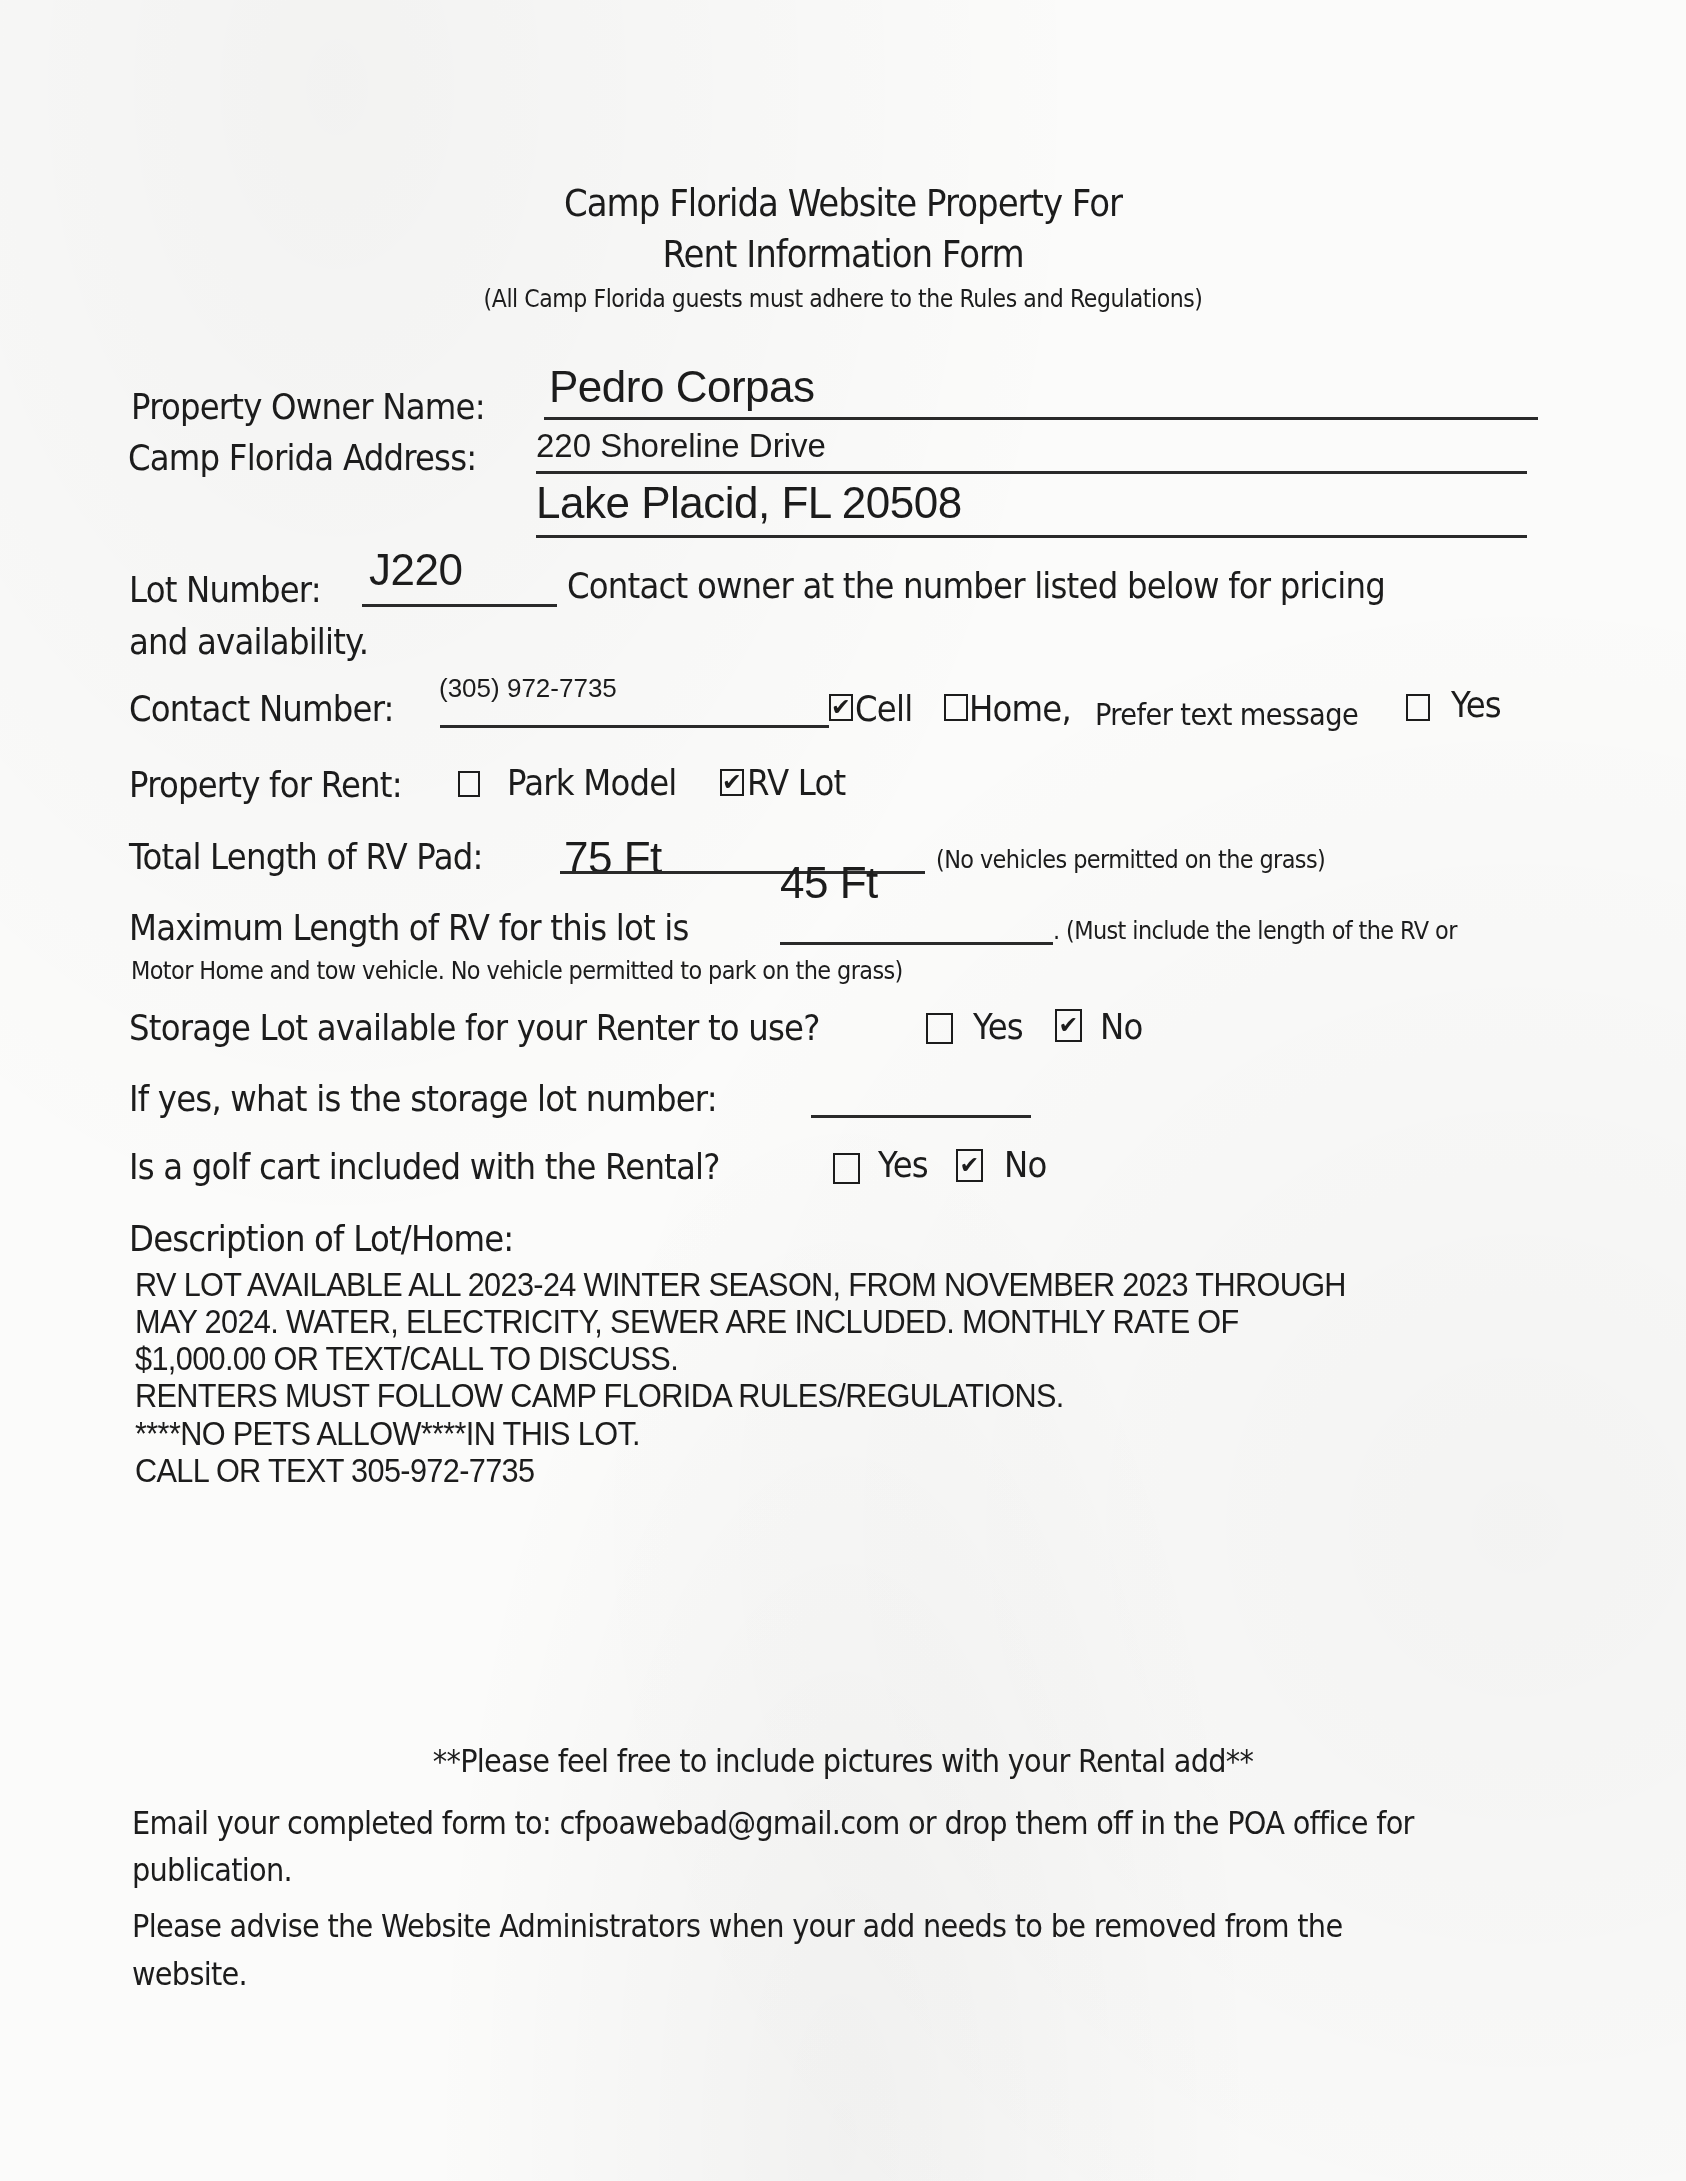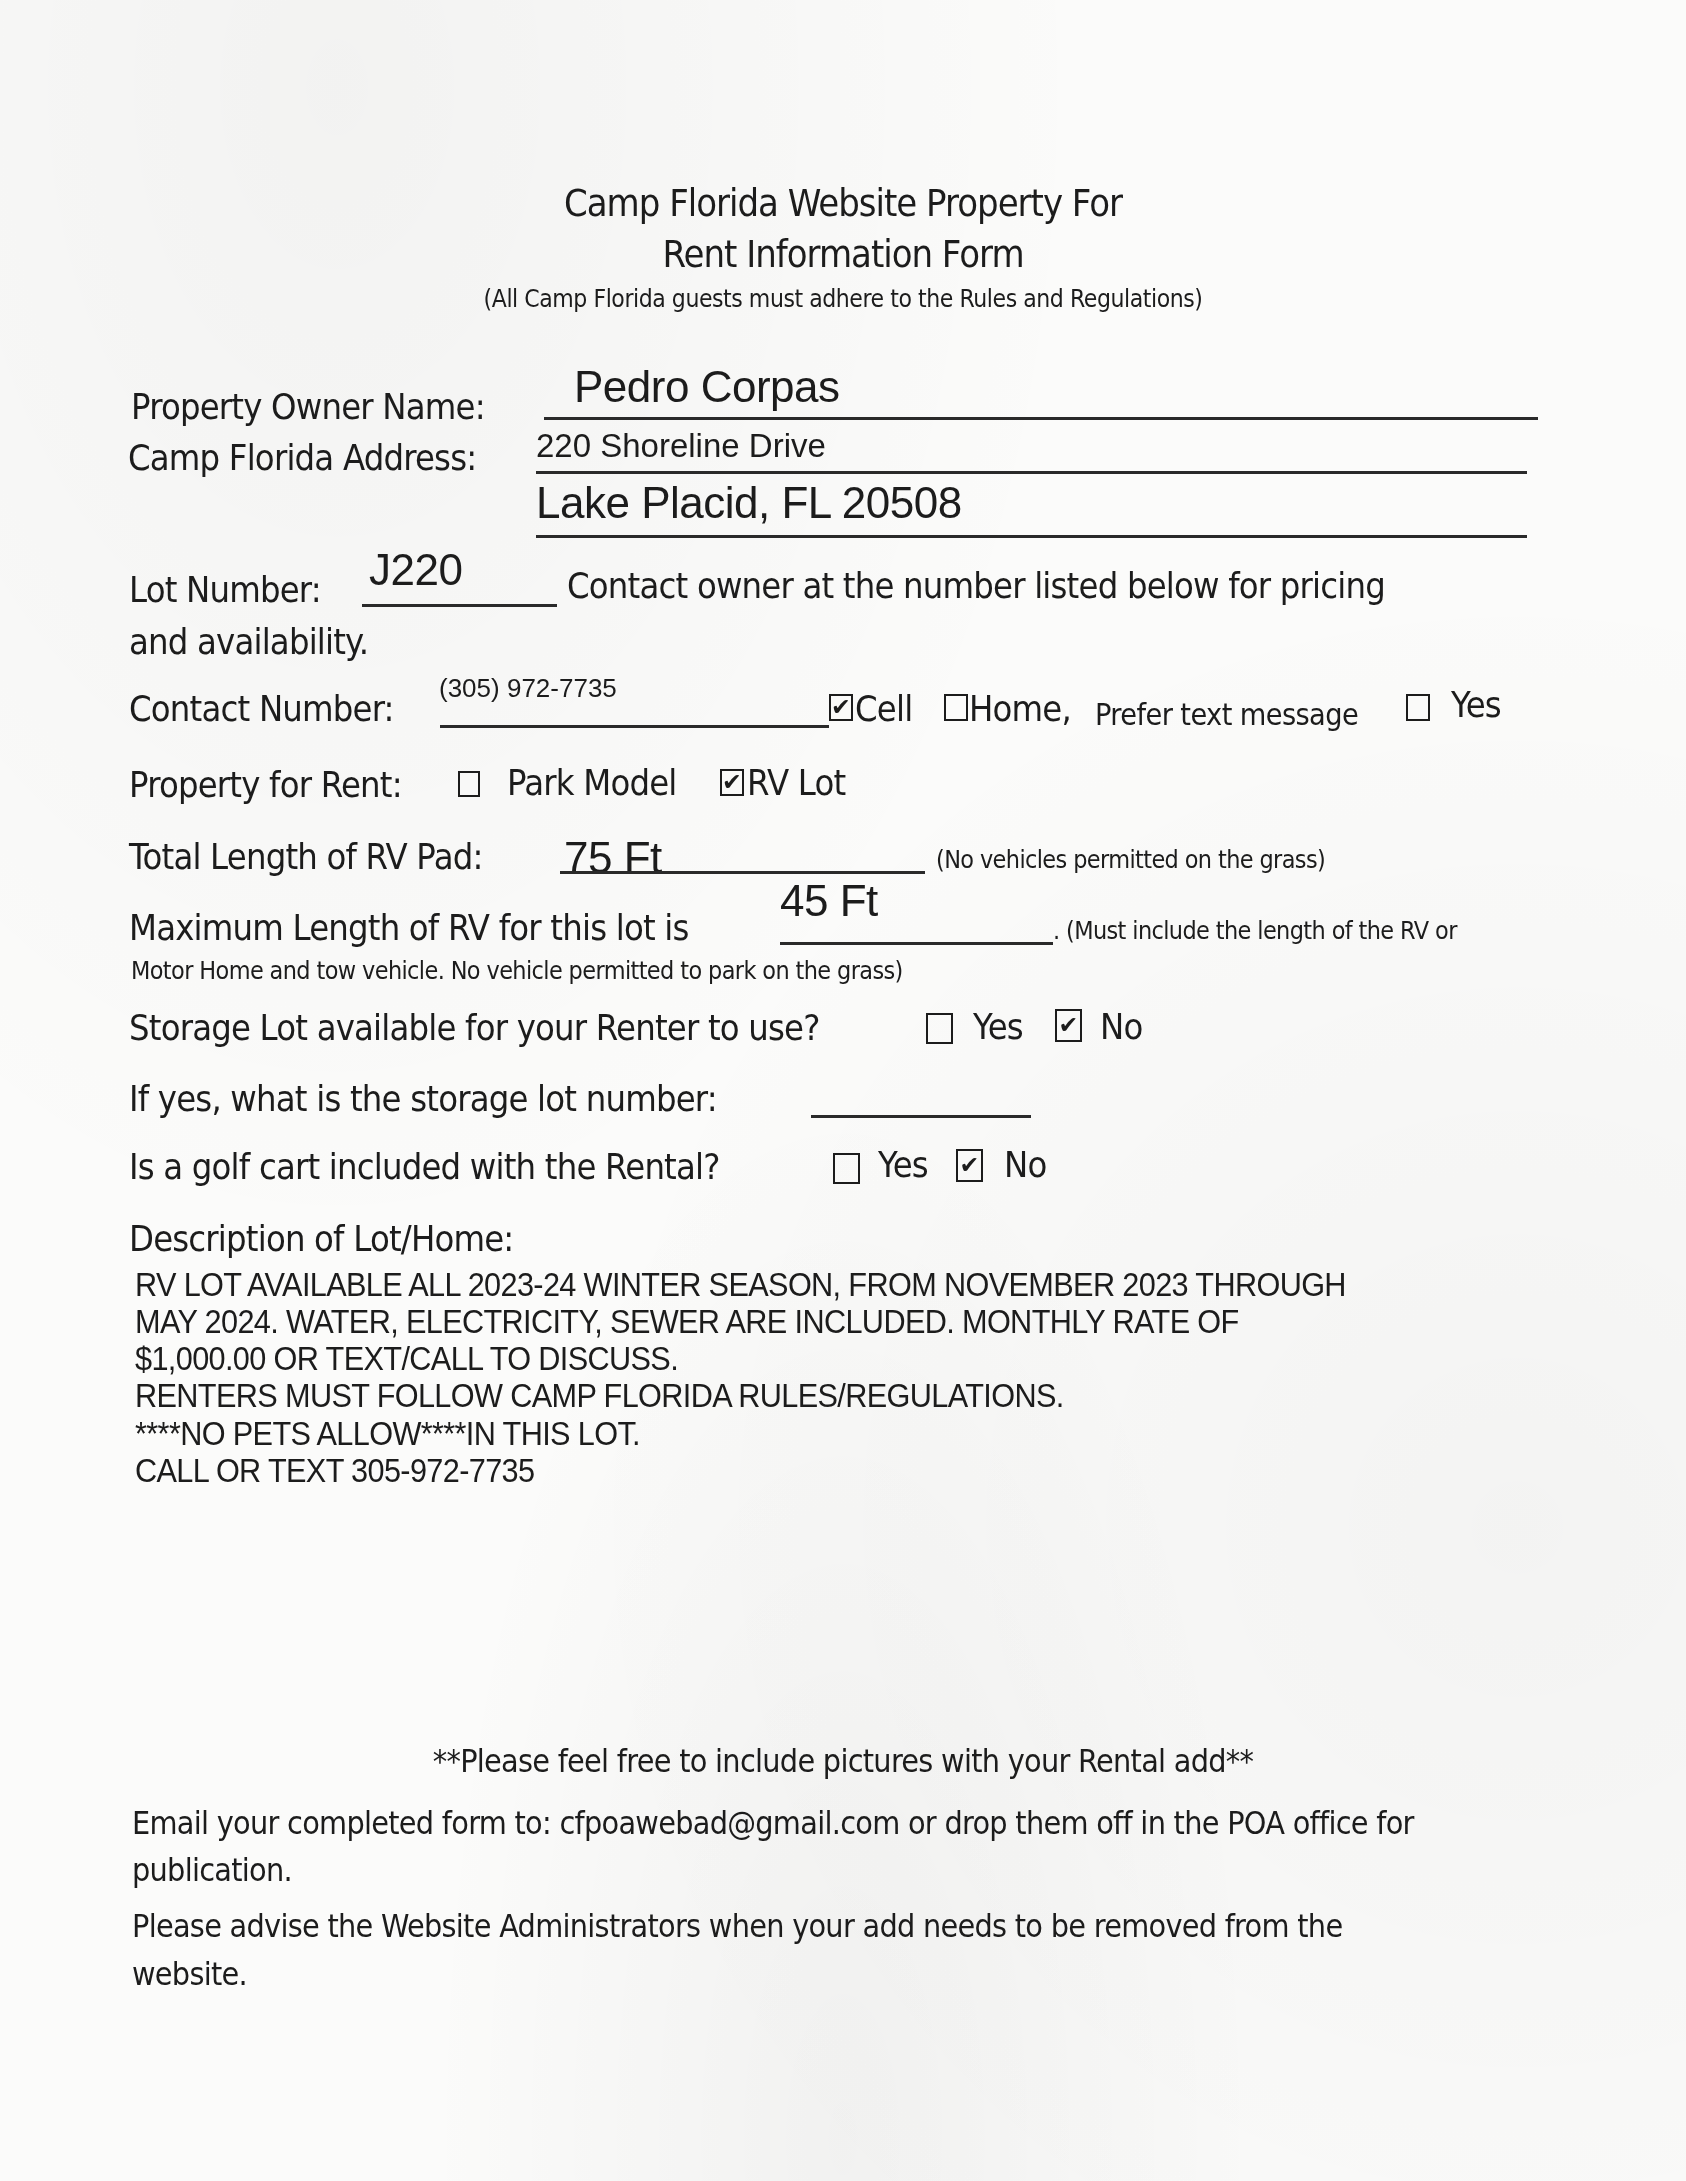--- a/index.html
+++ b/index.html
@@ -45,21 +45,21 @@
 <body>
 
 <div class="paper-shade"></div>
 
 <div class="abs sans title" style="top:182px;">Camp Florida Website Property For</div>
 <div class="abs sans title" style="top:233px;">Rent Information Form</div>
 <div class="abs sans subtitle" style="top:284px;">(All Camp Florida guests must adhere to the Rules and Regulations)</div>
 
 <div class="abs sans label" style="left:131px; top:386px;">Property Owner Name:</div>
 <div>
-  <div class="abs arial filled" style="left:574px; top:362px;">Pedro Corpas</div>
+  <div class="abs arial filled" style="left:549px; top:362px;">Pedro Corpas</div>
   <div class="rule" style="left:544px; top:417px; width:994px;"></div>
 </div>
 
 <div class="abs sans label" style="left:128px; top:437px;">Camp Florida Address:</div>
 <div>
   <div class="abs arial filled-md" style="left:536px; top:427px;">220 Shoreline Drive</div>
   <div class="rule" style="left:536px; top:471px; width:991px;"></div>
 </div>
 <div>
   <div class="abs arial filled" style="left:536px; top:478px;">Lake Placid, FL 20508</div>
@@ -99,21 +99,21 @@
 
 <div class="abs sans label" style="left:129px; top:836px;">Total Length of RV Pad:</div>
 <div>
   <div class="abs arial filled" style="left:564px; top:813px;margin-top:20px;">75 Ft</div>
   <div class="rule" style="left:560px; top:871px; width:365px;"></div>
 </div>
 <div class="abs sans small-note" style="left:936px; top:844px;">(No vehicles permitted on the grass)</div>
 
 <div class="abs sans label" style="left:129px; top:907px;">Maximum Length of RV for this lot is</div>
 <div>
-  <div class="abs arial filled" style="left:780px; top:876px;text-align:right;">45 Ft</div>
+  <div class="abs arial filled" style="left:780px; top:858px;text-align:right;">45 Ft</div>
   <div class="rule" style="left:780px; top:942px; width:273px;"></div>
 </div>
 <div class="abs sans small-note" style="left:1053px; top:915px;">. (Must include the length of the RV or</div>
 <div class="abs sans small-note" style="left:131px; top:955px;">Motor Home and tow vehicle. No vehicle permitted to park on the grass)</div>
 
 <div class="abs sans label" style="left:129px; top:1007px;">Storage Lot available for your Renter to use?</div>
 <div class="cb" style="left:926px; top:1013px; width:27px; height:31px;"></div>
 <div class="abs sans label" style="left:973px; top:1006px;">Yes</div>
 <div class="cb" style="left:1055px; top:1009px; width:27px; height:33px;">
     <span>✔</span>

